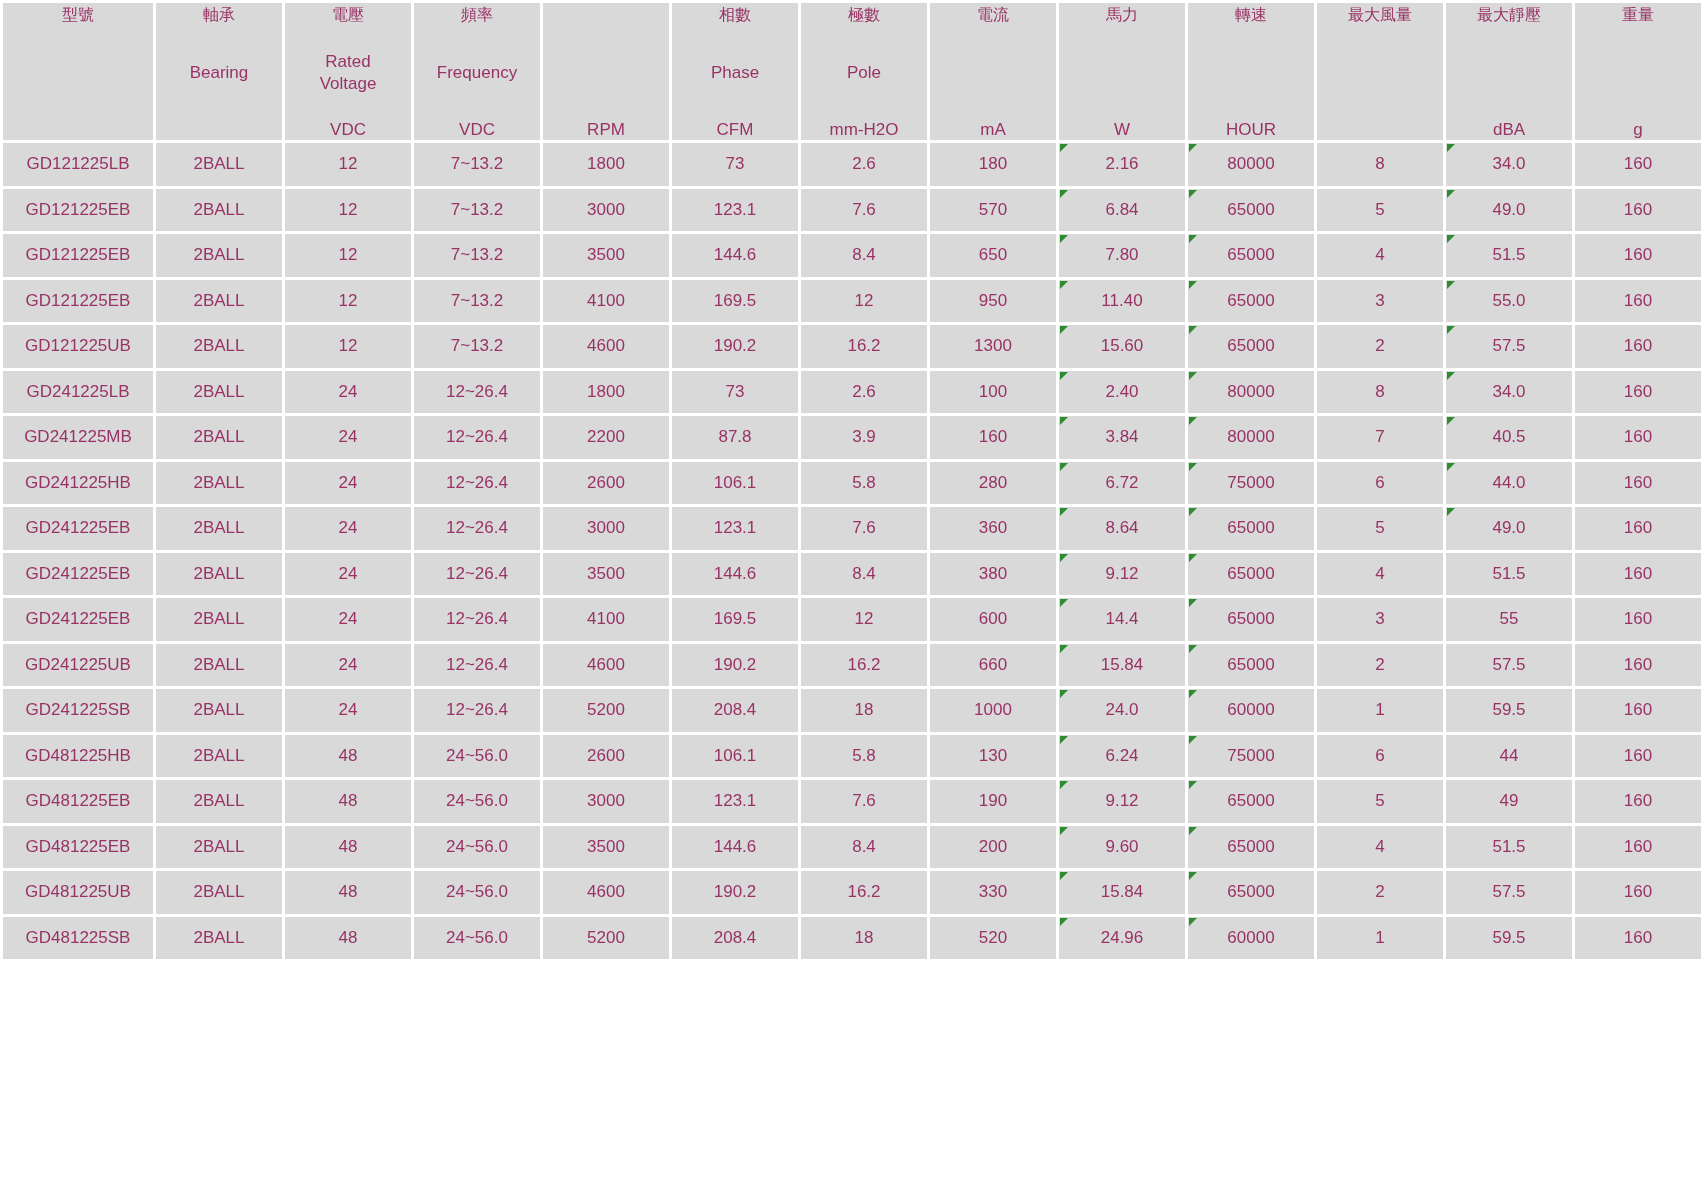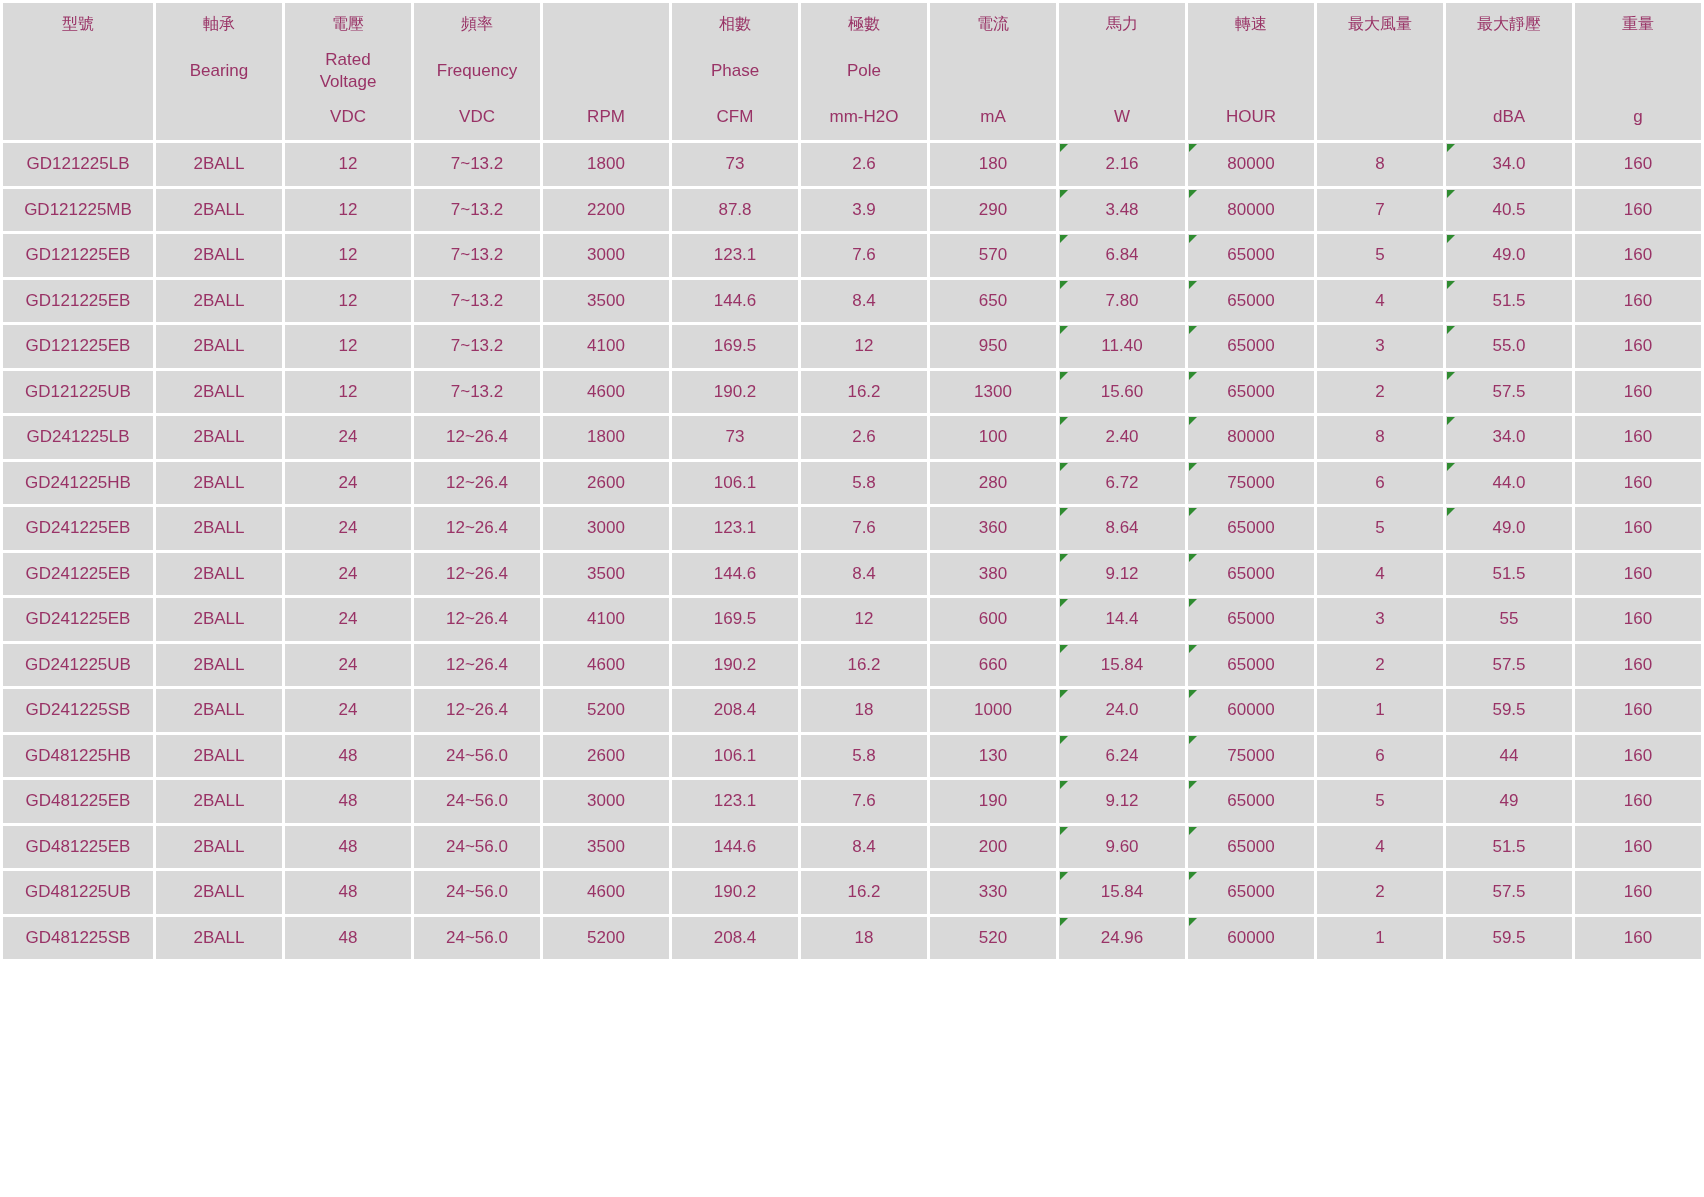--- a/index.html
+++ b/index.html
@@ -33,40 +33,39 @@
     height: 42.5px;
     font-size: 17px;
   }
   .hwrap {
     display: flex;
     flex-direction: column;
     justify-content: space-between;
     height: 137px;
   }
   .h-zh {
-    padding-top: 11px;
+    padding-top: 2px;
     min-height: 28px;
     font-size: 16px;
     line-height: 1.2;
   }
   .h-en {
     flex: 1 1 auto;
     display: flex;
     align-items: center;
     justify-content: center;
     font-size: 17px;
     line-height: 1.25;
   }
   .h-en span {
     display: block;
     max-width: 96px;
     margin: 0 auto;
   }
   .h-unit {
-    padding-bottom: 13px;
     min-height: 28px;
     font-size: 17px;
     display: flex;
     align-items: flex-end;
     justify-content: center;
   }
   .corner-mark {
     position: absolute;
     top: 1px;
     left: 1px;
@@ -252,35 +251,20 @@
         <td>73</td>
         <td>2.6</td>
         <td>180</td>
         <td><span class="corner-mark"></span>2.16</td>
         <td><span class="corner-mark"></span>80000</td>
         <td>8</td>
         <td><span class="corner-mark"></span>34.0</td>
         <td>160</td>
       </tr>
       <tr>
-        <td>GD121225MB</td>
-        <td>2BALL</td>
-        <td>12</td>
-        <td>7~13.2</td>
-        <td>2200</td>
-        <td>87.8</td>
-        <td>3.9</td>
-        <td>290</td>
-        <td><span class="corner-mark"></span>3.48</td>
-        <td><span class="corner-mark"></span>80000</td>
-        <td>7</td>
-        <td><span class="corner-mark"></span>40.5</td>
-        <td>160</td>
-      </tr>
-      <tr>
         <td>GD121225EB</td>
         <td>2BALL</td>
         <td>12</td>
         <td>7~13.2</td>
         <td>3000</td>
         <td>123.1</td>
         <td>7.6</td>
         <td>570</td>
         <td><span class="corner-mark"></span>6.84</td>
         <td><span class="corner-mark"></span>65000</td>
@@ -339,20 +323,35 @@
         <td>24</td>
         <td>12~26.4</td>
         <td>1800</td>
         <td>73</td>
         <td>2.6</td>
         <td>100</td>
         <td><span class="corner-mark"></span>2.40</td>
         <td><span class="corner-mark"></span>80000</td>
         <td>8</td>
         <td><span class="corner-mark"></span>34.0</td>
+        <td>160</td>
+      </tr>
+      <tr>
+        <td>GD241225MB</td>
+        <td>2BALL</td>
+        <td>24</td>
+        <td>12~26.4</td>
+        <td>2200</td>
+        <td>87.8</td>
+        <td>3.9</td>
+        <td>160</td>
+        <td><span class="corner-mark"></span>3.84</td>
+        <td><span class="corner-mark"></span>80000</td>
+        <td>7</td>
+        <td><span class="corner-mark"></span>40.5</td>
         <td>160</td>
       </tr>
       <tr>
         <td>GD241225HB</td>
         <td>2BALL</td>
         <td>24</td>
         <td>12~26.4</td>
         <td>2600</td>
         <td>106.1</td>
         <td>5.8</td>

